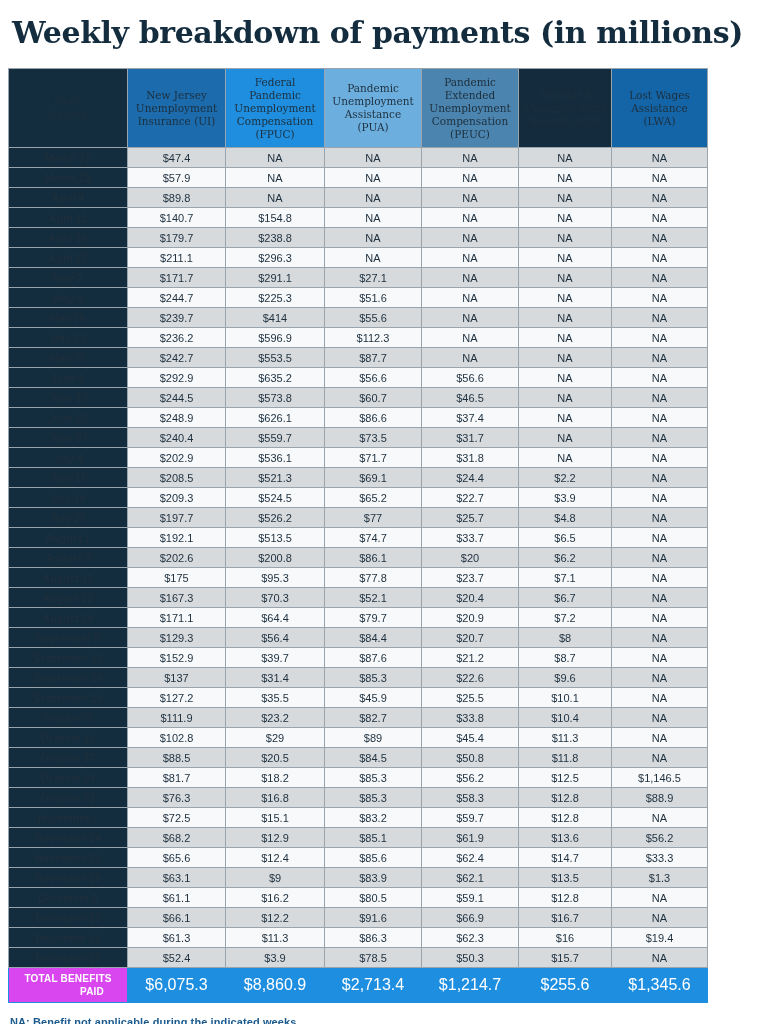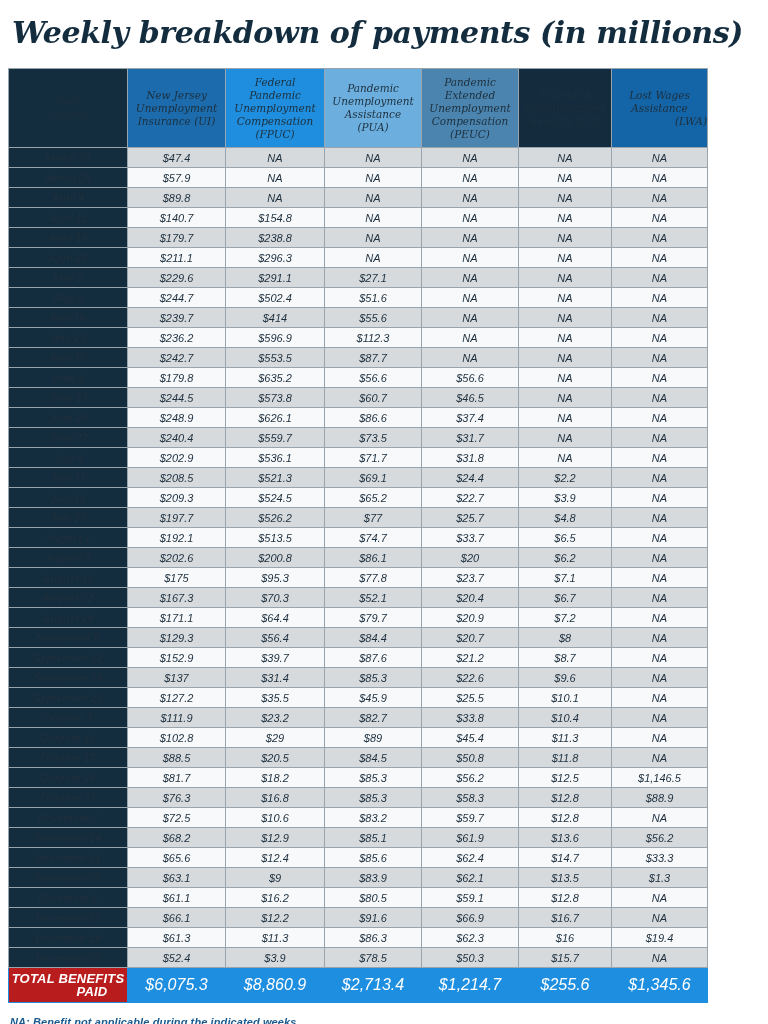--- a/index.html
+++ b/index.html
@@ -12,21 +12,20 @@
     height: 1024px;
     font-family: "Liberation Sans", sans-serif;
     overflow: hidden;
   }
   .page {
     position: relative;
     width: 767px;
     height: 1024px;
     box-sizing: border-box;
     padding: 0 8px;
-    font-style: italic;
   }
   .title {
     font-family: "DejaVu Serif", "Liberation Serif", serif;
     font-weight: bold;
     font-size: 30px;
     color: #132c3e;
     letter-spacing: -0.4px;
     line-height: 1;
     padding-top: 18px;
     padding-left: 4px;
@@ -85,24 +84,24 @@
   tbody tr.even td.val { background: #f7f9fb; }
 
   
   tr.total td {
     background: #1e8fe0;
     color: #ffffff;
     height: 34px;
     border-color: #1e8fe0;
   }
   tr.total td.week {
-    background: #b91c1c;
+    background: #d946ef;
     color: #ffffff;
     font-weight: bold;
-    font-size: 13px;
+    font-size: 10px;
     line-height: 13px;
     letter-spacing: 0.2px;
   }
   tr.total td.val {
     font-size: 16px;
     font-weight: normal;
     background: #1e8fe0;
     color: #ffffff;
   }
   .footnote {
@@ -154,21 +153,21 @@
             <span style="display: block;">(PEUC)</span>
           </th>
         <th class="h-eb">
             <span style="display: block;">Extended</span>
             <span style="display: block;">Unemployment</span>
             <span style="display: block;">Benefits (EB)</span>
           </th>
         <th class="h-lwa">
             <span style="display: block;">Lost Wages</span>
             <span style="display: block;">Assistance</span>
-            <span style="display: block; text-align: right;">(LWA)</span>
+            <span style="display: block;">(LWA)</span>
           </th>
       </tr>
     </thead>
     <tbody>
         <tr class="odd">
           <td class="week">March 21</td>
           <td class="val">$47.4</td>
           <td class="val">NA</td>
           <td class="val">NA</td>
           <td class="val">NA</td>
@@ -215,31 +214,31 @@
           <td class="week">April 25</td>
           <td class="val">$211.1</td>
           <td class="val">$296.3</td>
           <td class="val">NA</td>
           <td class="val">NA</td>
           <td class="val">NA</td>
           <td class="val">NA</td>
         </tr>
         <tr class="odd">
           <td class="week">May 2</td>
-          <td class="val">$229.6</td>
+          <td class="val">$171.7</td>
           <td class="val">$291.1</td>
           <td class="val">$27.1</td>
           <td class="val">NA</td>
           <td class="val">NA</td>
           <td class="val">NA</td>
         </tr>
         <tr class="even">
           <td class="week">May 9</td>
           <td class="val">$244.7</td>
-          <td class="val">$502.4</td>
+          <td class="val">$225.3</td>
           <td class="val">$51.6</td>
           <td class="val">NA</td>
           <td class="val">NA</td>
           <td class="val">NA</td>
         </tr>
         <tr class="odd">
           <td class="week">May 16</td>
           <td class="val">$239.7</td>
           <td class="val">$414</td>
           <td class="val">$55.6</td>
@@ -260,21 +259,21 @@
           <td class="week">May 30</td>
           <td class="val">$242.7</td>
           <td class="val">$553.5</td>
           <td class="val">$87.7</td>
           <td class="val">NA</td>
           <td class="val">NA</td>
           <td class="val">NA</td>
         </tr>
         <tr class="even">
           <td class="week">June 6</td>
-          <td class="val">$179.8</td>
+          <td class="val">$292.9</td>
           <td class="val">$635.2</td>
           <td class="val">$56.6</td>
           <td class="val">$56.6</td>
           <td class="val">NA</td>
           <td class="val">NA</td>
         </tr>
         <tr class="odd">
           <td class="week">June 13</td>
           <td class="val">$244.5</td>
           <td class="val">$573.8</td>
@@ -459,21 +458,21 @@
           <td class="val">$76.3</td>
           <td class="val">$16.8</td>
           <td class="val">$85.3</td>
           <td class="val">$58.3</td>
           <td class="val">$12.8</td>
           <td class="val">$88.9</td>
         </tr>
         <tr class="even">
           <td class="week">November 7</td>
           <td class="val">$72.5</td>
-          <td class="val">$10.6</td>
+          <td class="val">$15.1</td>
           <td class="val">$83.2</td>
           <td class="val">$59.7</td>
           <td class="val">$12.8</td>
           <td class="val">NA</td>
         </tr>
         <tr class="odd">
           <td class="week">November 14</td>
           <td class="val">$68.2</td>
           <td class="val">$12.9</td>
           <td class="val">$85.1</td>

